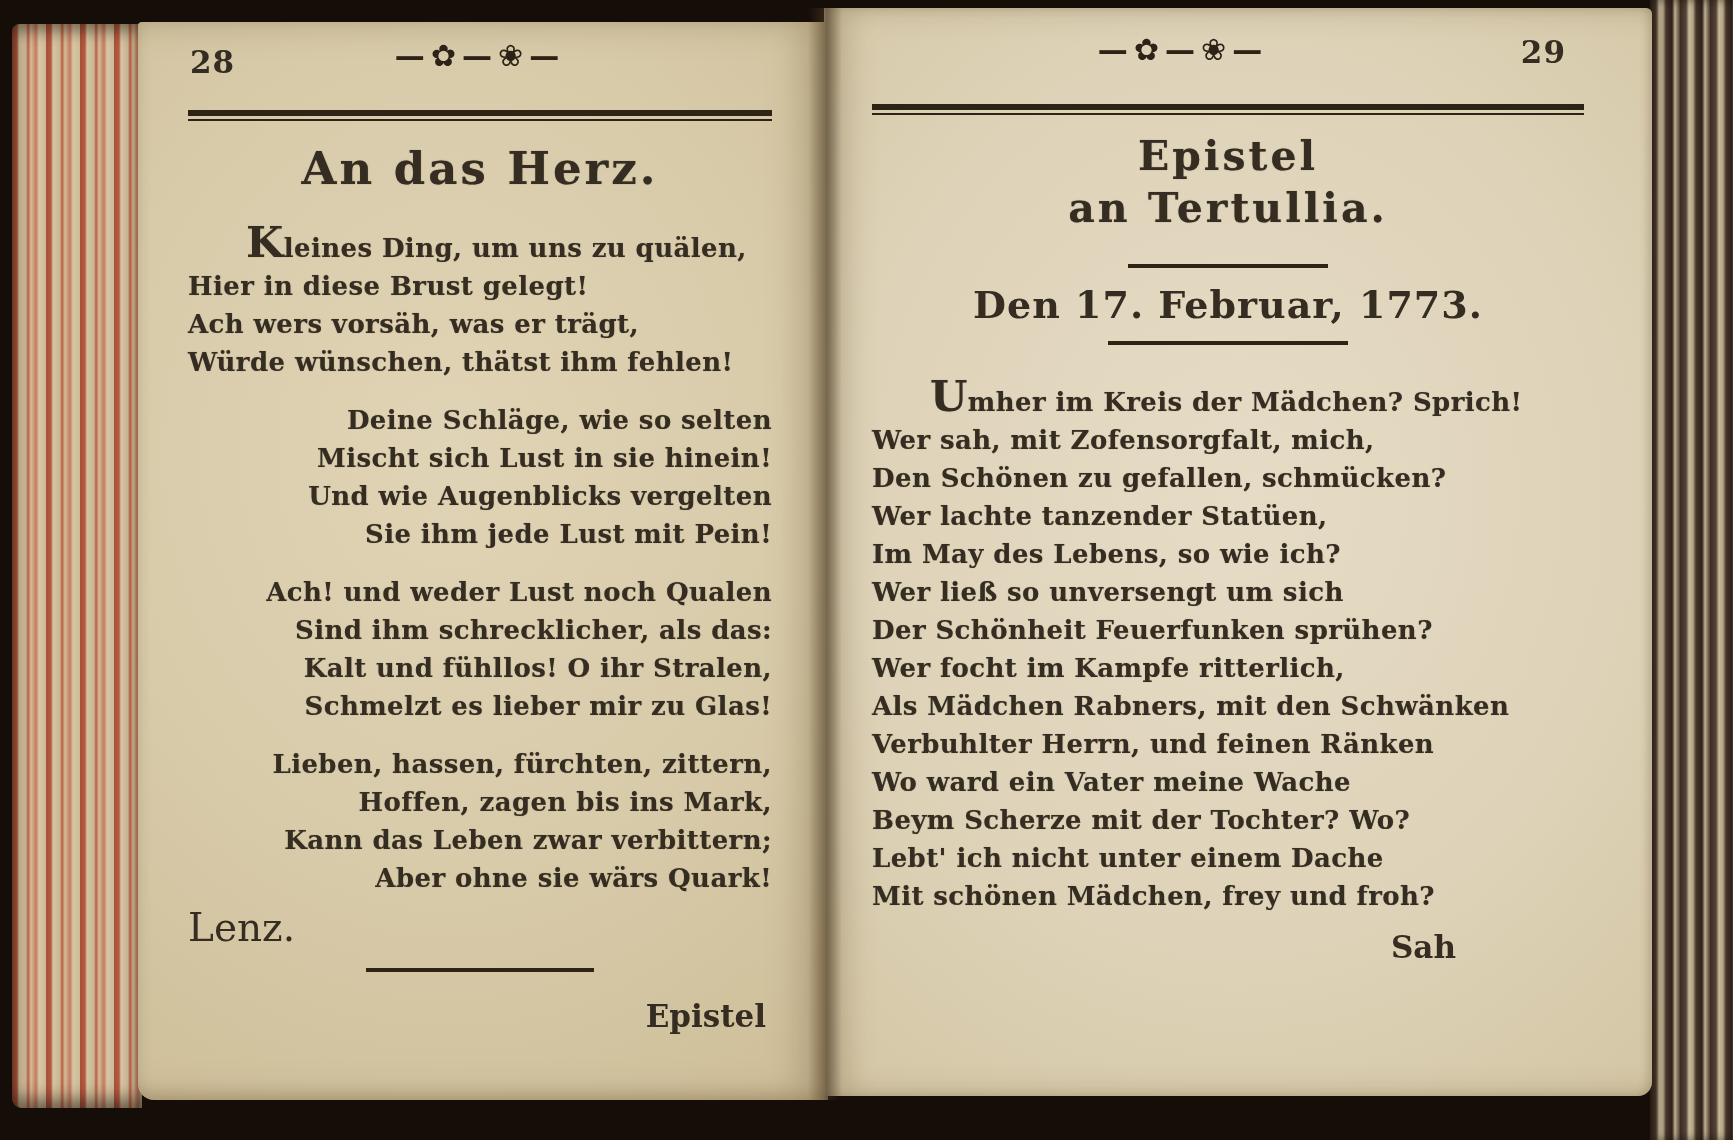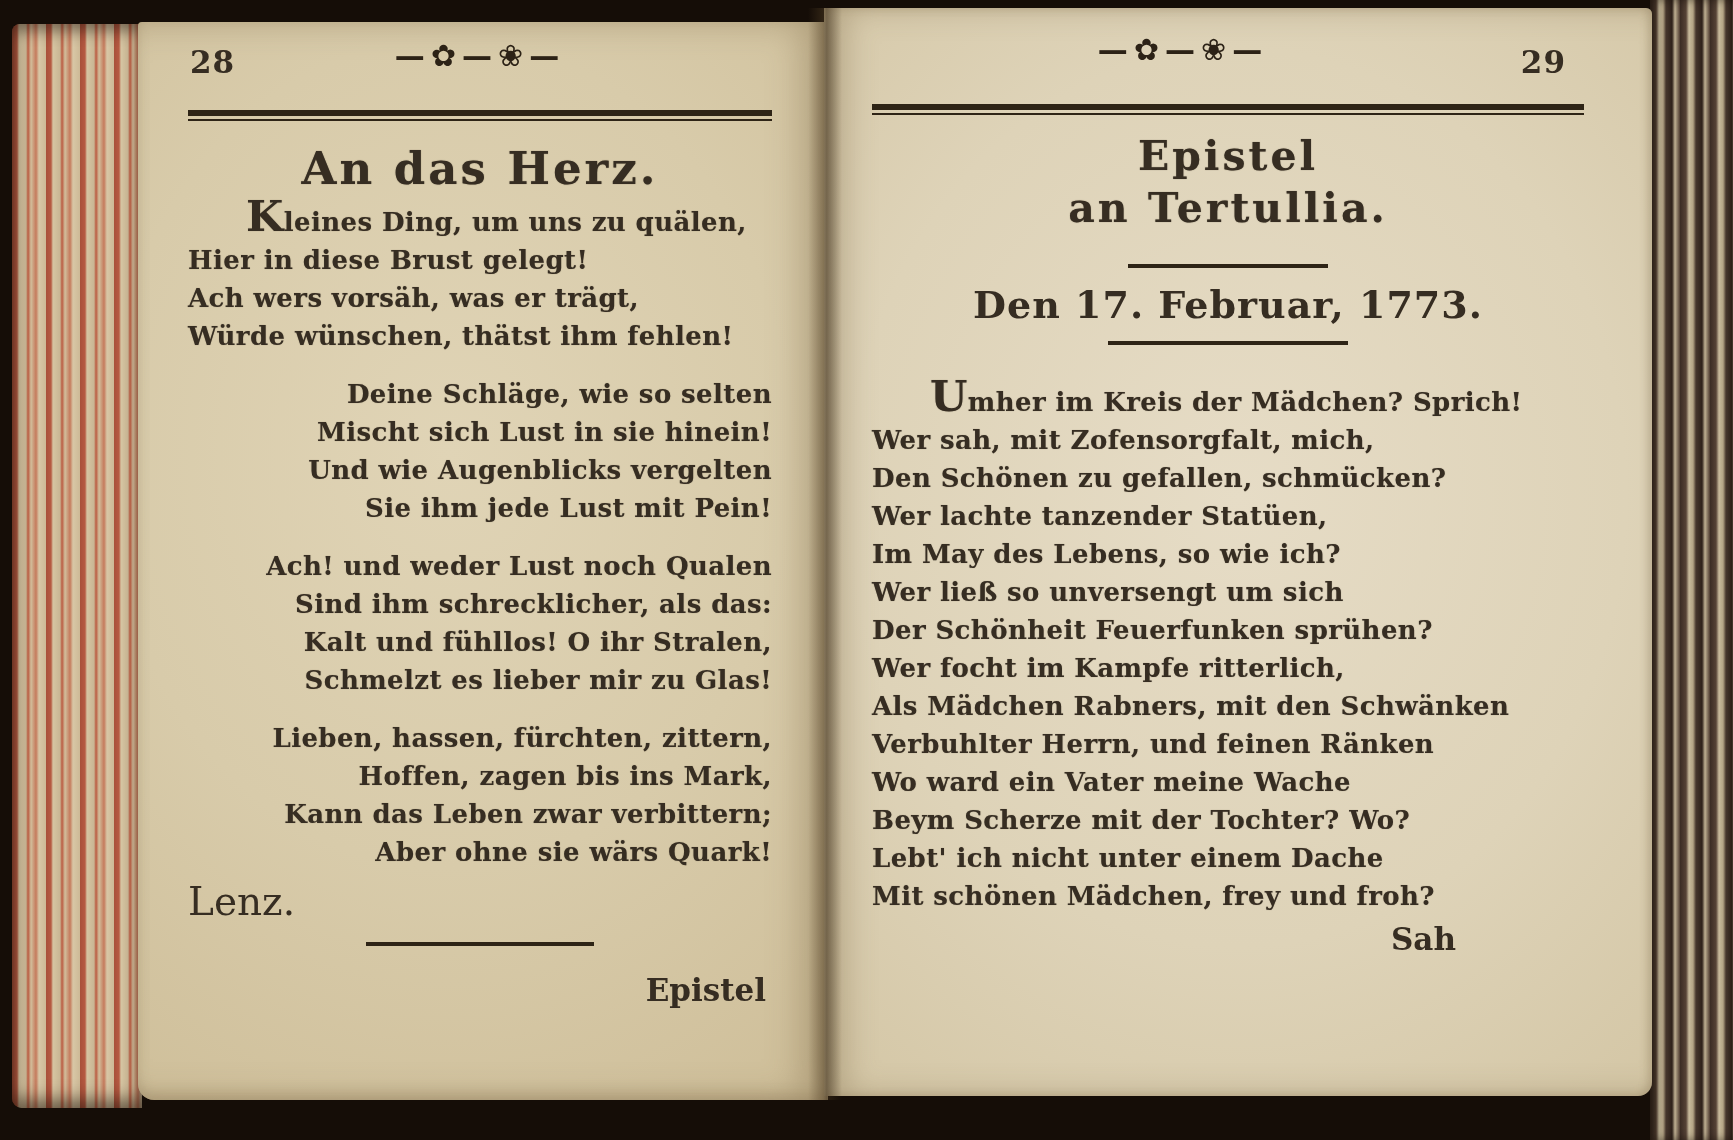--- a/index.html
+++ b/index.html
@@ -55,21 +55,21 @@
   
   .content{position:relative;height:100%;}
   .page-left .content{padding:14px 56px 0 50px;}
   .page-right .content{padding:22px 68px 0 48px;}
 
   .header-row{position:relative;height:66px;}
   .page-num{
     position:absolute;top:8px;font-size:31px;font-weight:bold;letter-spacing:1px;
   }
   .page-num.left-pos{left:2px;}
-  .page-num.right-pos{right:18px;top:14px;}
+  .page-num.right-pos{right:18px;top:4px;}
   .ornament{
     position:absolute;left:0;right:0;top:2px;text-align:center;
     font-family:"DejaVu Sans", sans-serif;
     font-size:30px;font-weight:bold;color:#2c2216;
     letter-spacing:6px;word-spacing:14px;
   }
   .page-right .ornament{right:90px;}
 
   .double-rule{
     height:12px;margin-top:8px;
@@ -87,36 +87,36 @@
   .rule-a{width:200px;margin-top:30px;}
   .rule-b{width:240px;margin-top:14px;}
   .rule-end{width:228px;margin-top:18px;}
 
   .date-line{
     text-align:center;font-size:38px;font-weight:bold;letter-spacing:1px;margin-top:14px;
   }
 
   .poem{font-size:26px;font-weight:bold;line-height:38px;letter-spacing:.4px;
         text-shadow:0 0 1px rgba(44,34,20,.4);}
-  .page-left .stanza-group{}
+  .page-left .stanza-group{margin-top:26px;}
   .stanza + .stanza{margin-top:20px;text-align:right;}
   .page-right .poem{margin-top:30px;}
   [data-indent-first] > .poem-line:first-child{text-indent:58px;}
   [data-dropcap-first] > .poem-line:first-child::first-letter{
     font-size:1.65em;line-height:1;font-weight:bold;
   }
 
   .signature{
     text-align:left;padding-right:66px;font-size:39px;font-weight:normal;margin-top:8px;
   }
   .catchword{
     text-align:right;font-size:31px;font-weight:bold;margin-top:26px;
   }
   .page-left .catchword{padding-right:6px;}
-  .page-right .catchword{padding-right:128px;margin-top:6px;}
+  .page-right .catchword{padding-right:128px;margin-top:14px;}
 </style>
 </head>
 <body>
 
 <div class="scene">
 
   <div class="fore-edge-left"></div>
   <div class="fore-edge-right"></div>
 
   <div class="page page-left">

